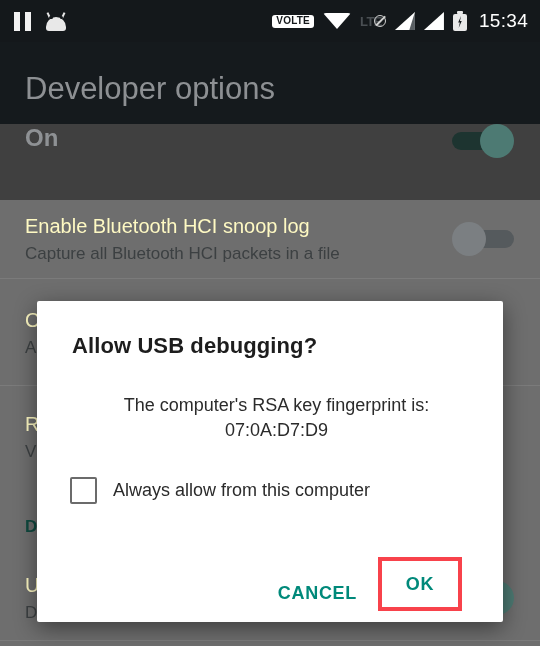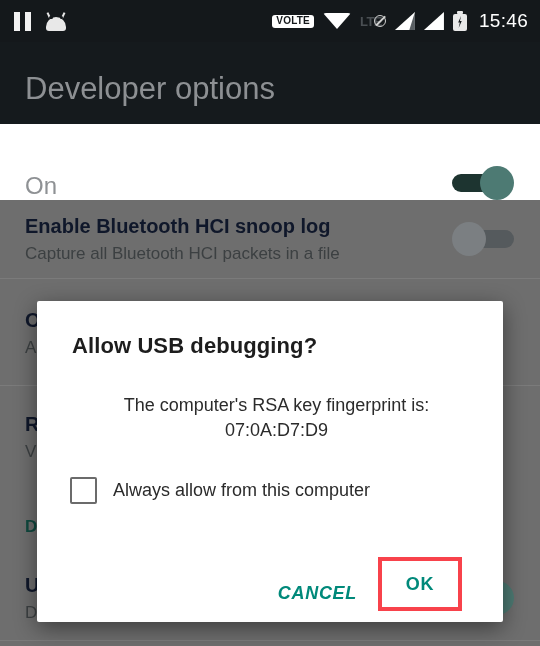--- a/index.html
+++ b/index.html
@@ -108,23 +108,24 @@
     width: 540px; height: 82px;
     background: #151a1d;
     display: flex; align-items: center;
     padding-left: 25px;
   }
   #app-title { font-size: 31px; color: #8d9093; margin-top: 12px; }
 
   #on-row {
     position: absolute; top: 124px; left: 0;
     width: 540px; height: 76px;
-    background: #ffffff;
-    display: flex; align-items: flex-end;
+    background: #404040;
+    display: flex; align-items: flex-start;
     padding: 0 26px 0 25px;
+    font-weight: bold;
   }
   #on-label { font-size: 24px; color: #8e9194; }
   .switch { margin-left: auto; position: relative; width: 62px; height: 34px; }
   .switch .track {
     position: absolute; left: 0; top: 8px;
     width: 50px; height: 18px; border-radius: 9px;
   }
   .switch .knob {
     position: absolute; top: 0; width: 34px; height: 34px; border-radius: 50%;
   }
@@ -133,21 +134,21 @@
   .switch.off .track { background: #555a5d; left: 12px; }
   .switch.off .knob { left: 0; background: #7b7f82; }
 
   
   .list-row {
     position: absolute; left: 0; width: 540px;
     padding: 0 26px 0 25px;
     display: flex; align-items: center;
   }
   .row-text { display: flex; flex-direction: column; gap: 6px; }
-  .row-title { font-size: 20px; color: #0f172a; font-weight: bold; }
+  .row-title { font-size: 20px; color: #fef9c3; }
   .row-sub { font-size: 17px; color: #3c4042; }
   .row-title.hdr { color: #10493f; font-size: 17px; font-weight: bold; }
   .divider {
     position: absolute; left: 0; width: 540px; height: 1px;
     background: #7b7b7b;
   }
 
   
   #dialog {
     position: absolute; left: 37px; top: 301px;
@@ -179,21 +180,21 @@
     position: absolute; right: 0; bottom: 0;
     display: flex; align-items: center;
   }
   .dlg-btn {
     background: none; border: none;
     font-family: "Liberation Sans", sans-serif;
     font-size: 18px; font-weight: bold; letter-spacing: .7px;
     color: #00897a; cursor: pointer;
   }
   #cancel-wrap { padding: 0 0 0 0; margin-right: 0; }
-  #btn-cancel { padding: 18px 20px; font-style: italic; }
+  #btn-cancel { padding: 18px 20px; }
   #ok-wrap {
     position: absolute; left: 341px; top: 256px;
     width: 84px; height: 54px;
     border: 4px solid #f8424b;
     display: flex; align-items: center; justify-content: center;
   }
   #btn-ok { width: 100%; height: 100%; }
   #bottom-divider {
     position: absolute; left: 0; top: 640px; width: 540px; height: 1px;
     background: #7b7b7b;
@@ -230,21 +231,21 @@
           <span class="dim"></span>
         </span>
       <span class="icon-signal">
           <span class="full"></span>
         </span>
       <span class="icon-battery">
         <span class="cap"></span>
           <span class="body"></span>
           <span class="bolt"></span>
       </span>
-      <span class="sb-clock">15:46</span>
+      <span class="sb-clock">15:34</span>
     </div>
   </div>
 
   <div id="app-header">
     <div id="app-title">Developer options</div>
   </div>
 
   <div id="on-row">
     <div id="on-label">On</div>
     <div class="switch on">

